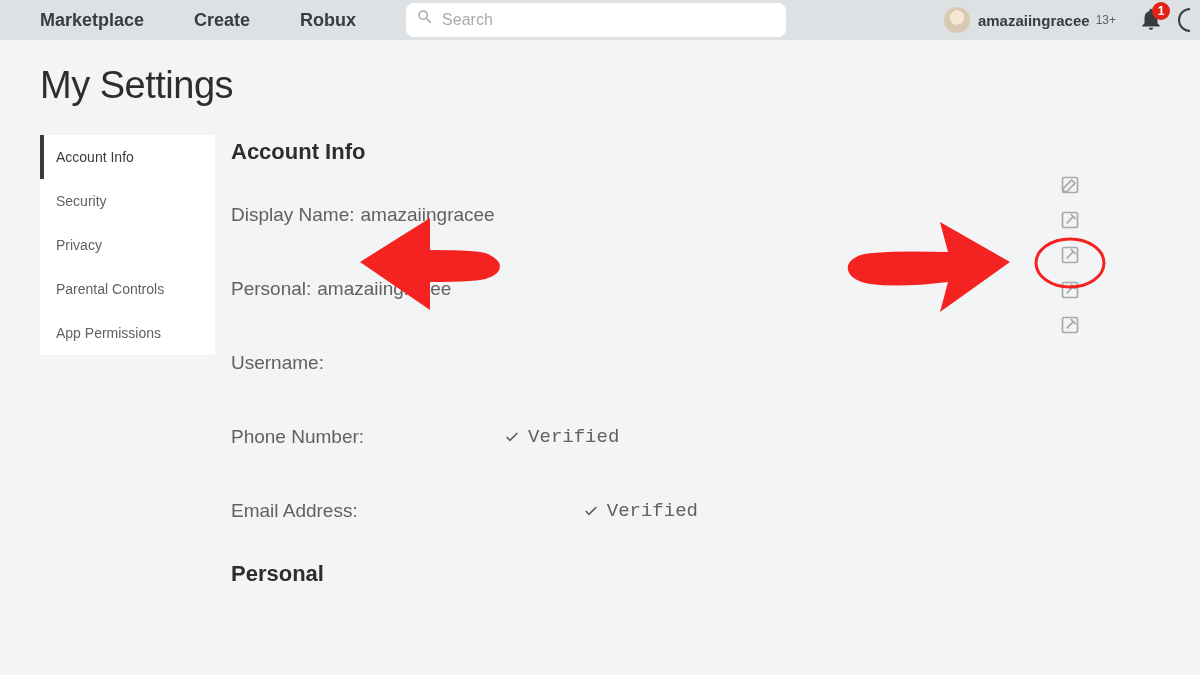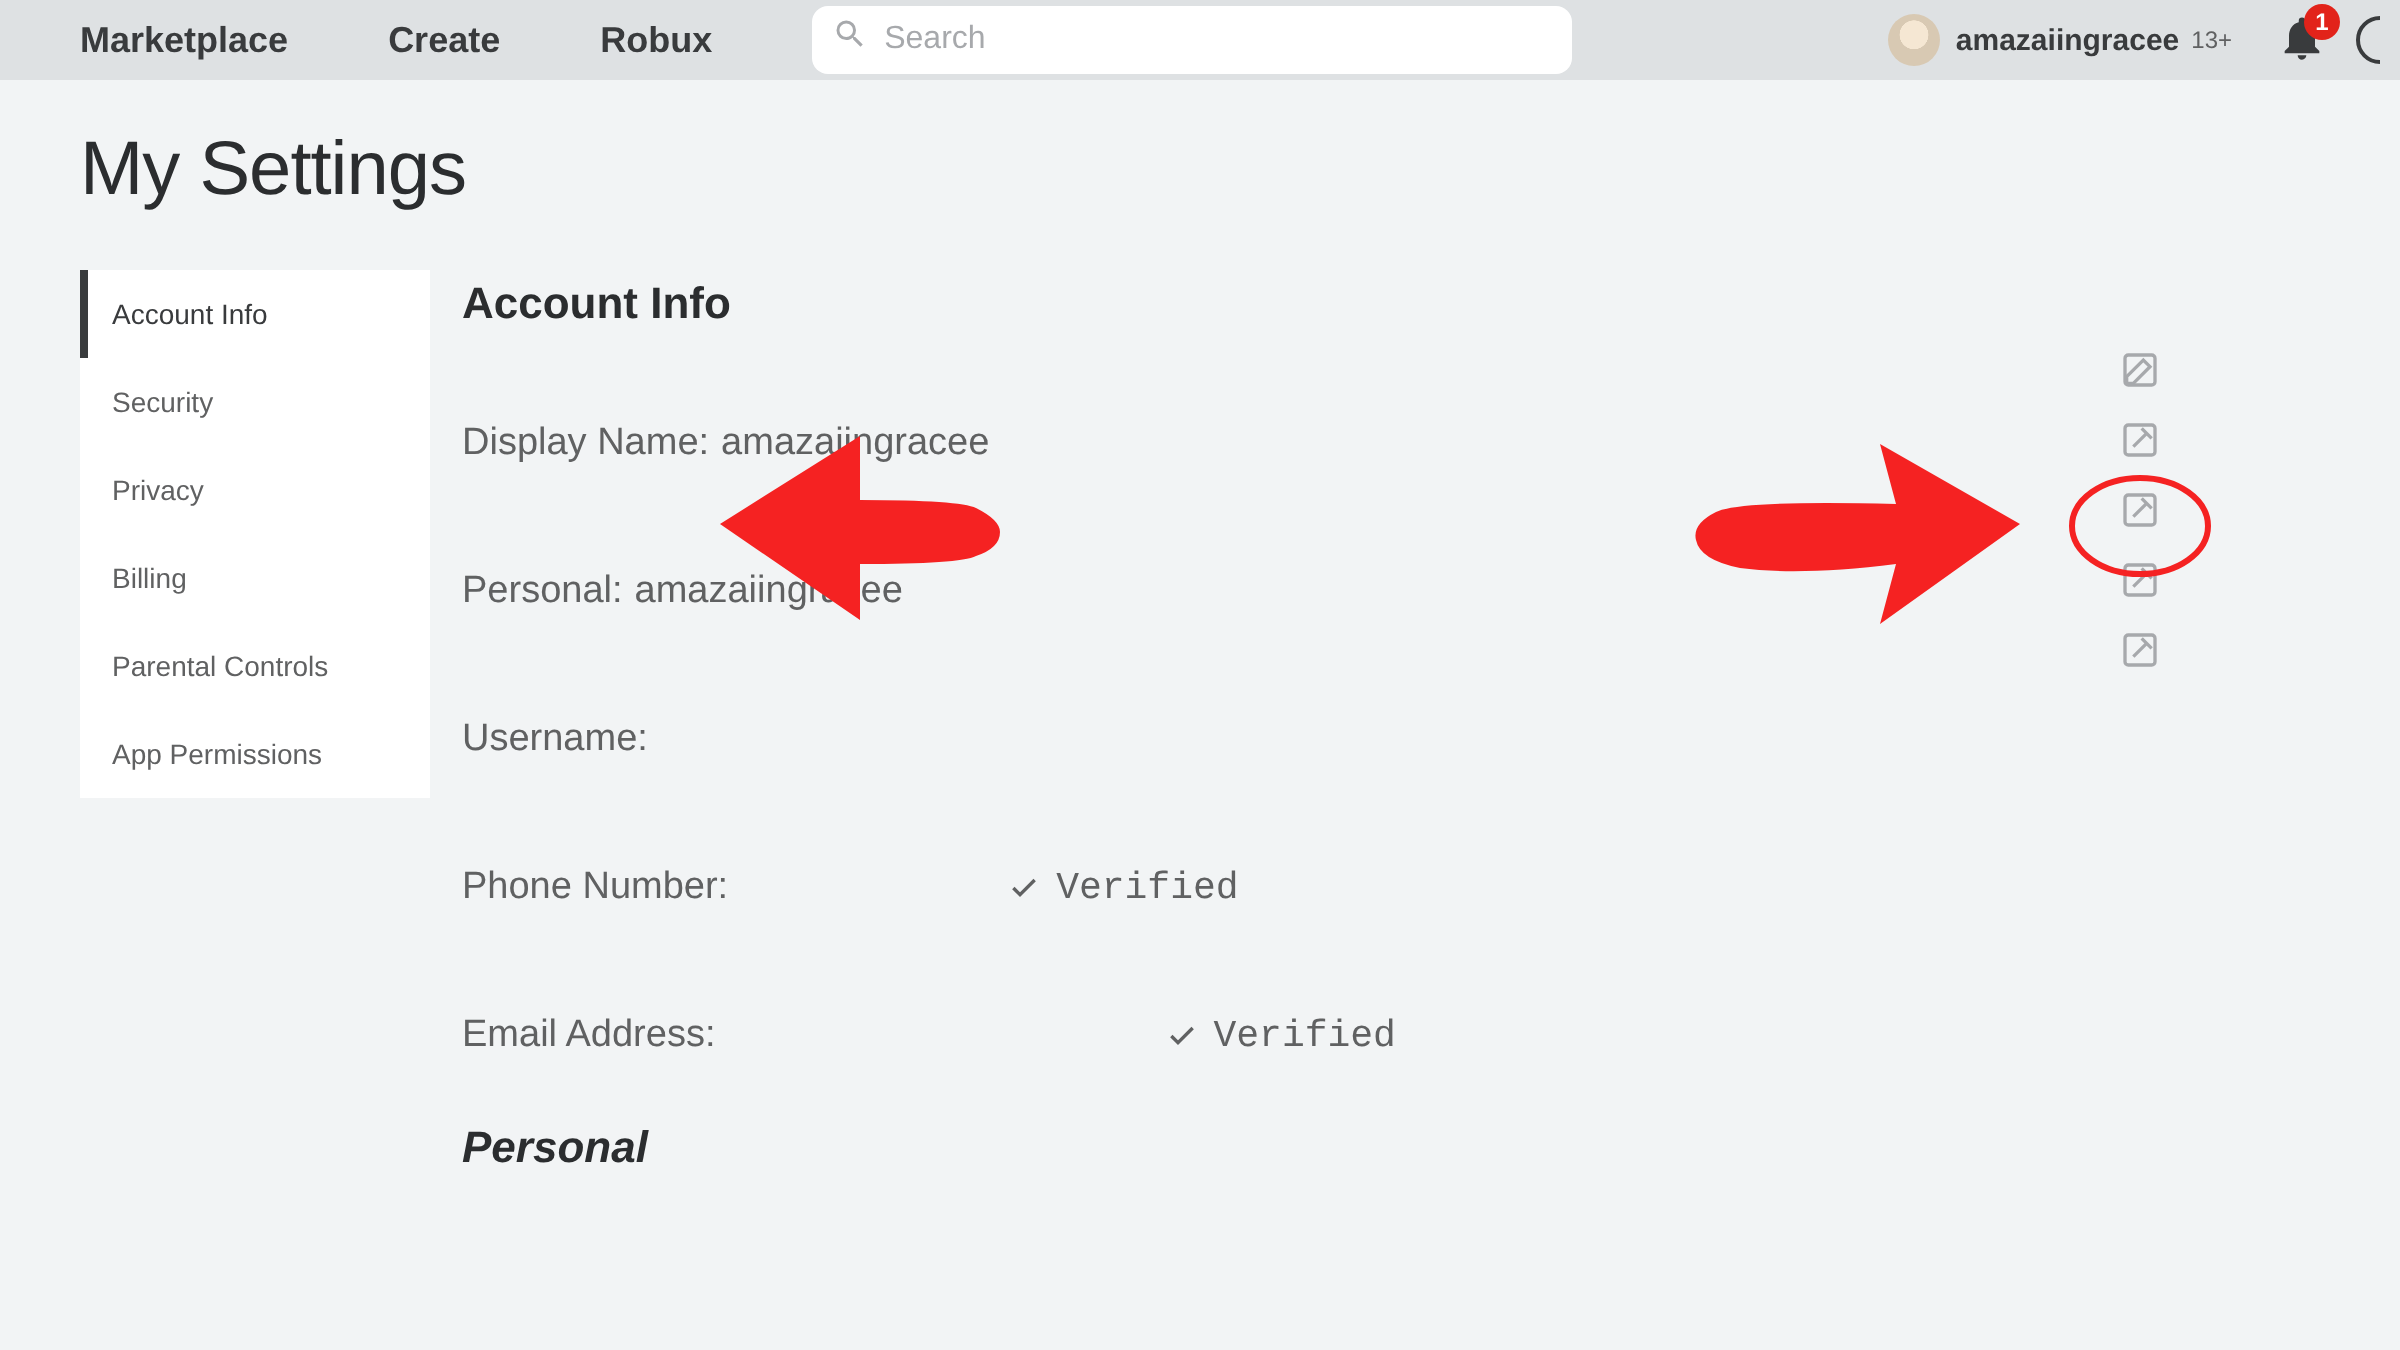--- a/index.html
+++ b/index.html
@@ -29,27 +29,27 @@
   .content { display:flex; align-items:flex-start; }
   
   
   .sidebar { width:175px; background:#fff; }
   .sidebar-item { height:44px; display:flex; align-items:center; padding-left:12px; font-size:14px; color:#606162; cursor:pointer; border-left:4px solid transparent; }
   .sidebar-item.active { border-left:4px solid #393b3d; color:#393b3d; font-weight:500; }
   
   
   .main { flex:1; padding-left:16px; position:relative; }
   .section-heading { font-size:22px; font-weight:800; color:#2b2d2f; margin:0 0 14px 0; padding-top:4px; }
-  .field-row { height:35px; display:flex; align-items:center; font-size:19px; color:#606162;margin-top:39px; }
+  .field-row { height:35px; display:flex; align-items:flex-start; font-size:19px; color:#606162;margin-top:39px; }
   .field-label { }
   .field-value { margin-left:6px; }
   .verified { display:flex; align-items:center; margin-left:140px; color:#606162; font-size:19px;font-family:Liberation Mono, monospace; }
   .verified.wide { margin-left:225px; }
   .check { width:16px; height:16px; stroke:#606162; fill:none; stroke-width:2.5; margin-right:8px; }
-  .section-heading.personal { margin-top:22px;font-style:italic; }
+  .section-heading.personal { margin-top:22px; }
   
   
   .edit-col { position:absolute; right:120px; top:40px; display:flex; flex-direction:column; gap:15px; }
   .edit-icon { width:20px; height:20px; fill:none; stroke:#a7a9ac; stroke-width:2; cursor:pointer; }
   
   
   .annotation { position:absolute; top:0; left:0; pointer-events:none; }
 </style>
 </head>
 <body>
@@ -88,23 +88,20 @@
 
     <div class="sidebar">
       <div class="sidebar-item active">
           <span>Account Info</span>
         </div>
       <div class="sidebar-item">
           <span>Security</span>
         </div>
       <div class="sidebar-item">
           <span>Privacy</span>
-        </div>
-      <div class="sidebar-item">
-          <span>Billing</span>
         </div>
       <div class="sidebar-item">
           <span>Parental Controls</span>
         </div>
       <div class="sidebar-item">
           <span>App Permissions</span>
         </div>
     </div>
 
     <div class="main">

